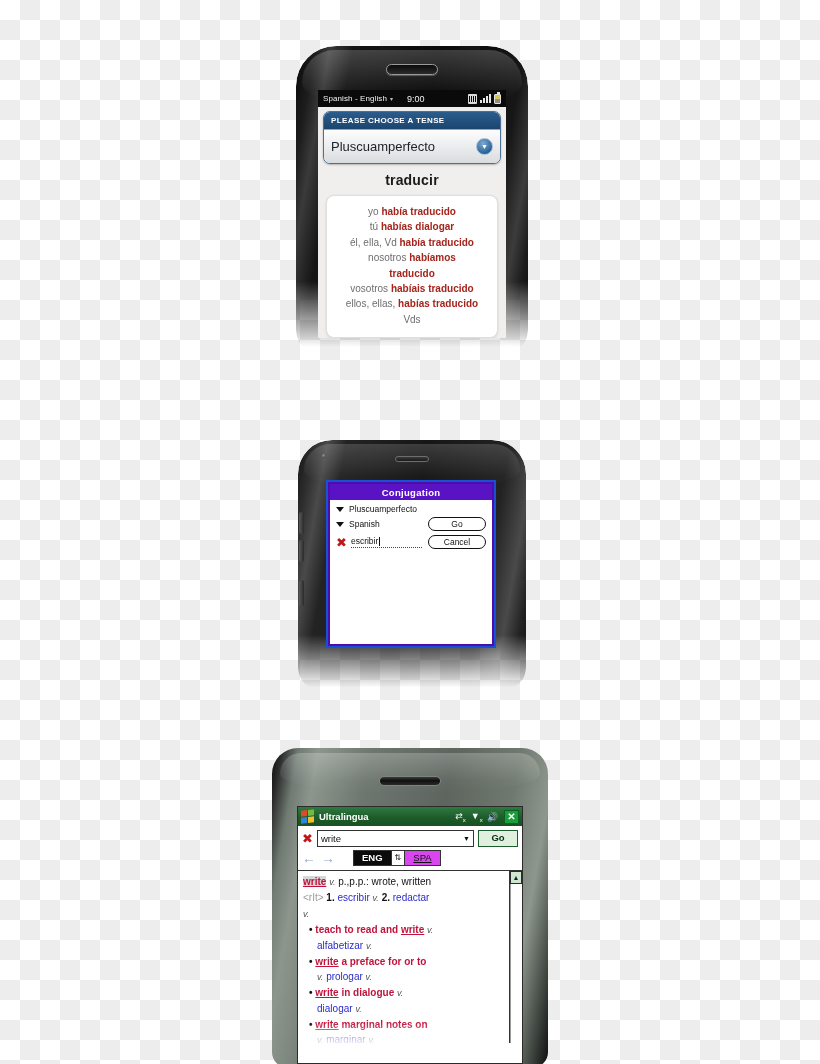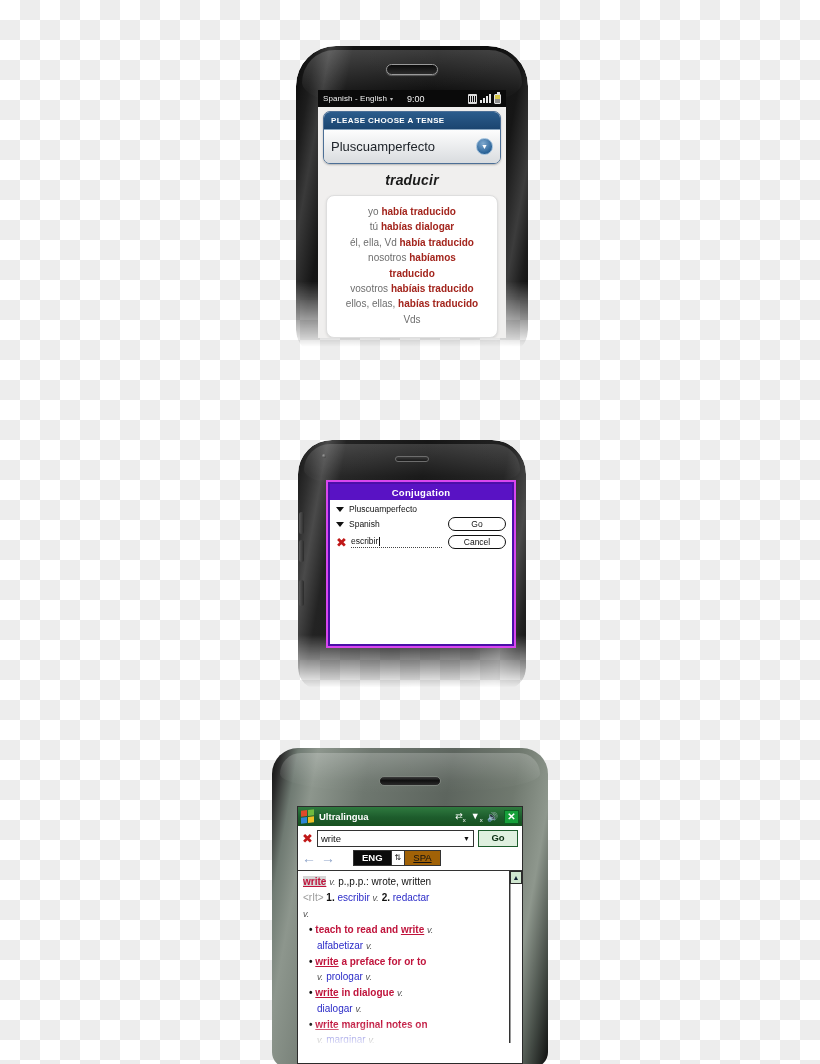--- a/index.html
+++ b/index.html
@@ -79,21 +79,21 @@
   }
   #d1-select .val { font-size: 13px; color: #20252b; }
   #d1-chevron {
     margin-left: auto; width: 17px; height: 17px; border-radius: 50%;
     background: radial-gradient(circle at 40% 30%,#7fa9cf,#2a6398 70%,#1d4b77);
     border: 1px solid #9dbedb;
     display: flex; align-items: center; justify-content: center;
     color: #fff; font-size: 7px; line-height: 1;
   }
   #d1-word { text-align: center; font-size: 14px; font-weight: bold; color: #1b1b1b;
-             padding: 8px 0 7px; letter-spacing: .2px; font-style: italic; }
+             padding: 8px 0 7px; letter-spacing: .2px; }
   #d1-conj {
     margin: 0 8px; background: #fff; border: 1px solid #dedede; border-radius: 8px;
     padding: 8px 7px 10px; text-align: center; box-shadow: 0 1px 3px rgba(0,0,0,.10);
   }
   #d1-conj .row { font-size: 10px; line-height: 15.4px; color: #6d6d6d; }
   #d1-conj .row b { color: #a3251d; font-weight: bold; }
 
   
   #device2 { position: absolute; left: 298px; top: 440px; width: 228px; height: 250px; }
   #d2-body {
@@ -108,22 +108,22 @@
     background: linear-gradient(to bottom, rgba(255,255,255,.16), rgba(255,255,255,.02) 70%, transparent); }
   #d2-cam { position:absolute; left:24px; top:14px; width:4px; height:4px; border-radius:50%;
     background: radial-gradient(circle at 35% 30%,#9a9a9a,#2a2a2a); }
   #d2-speaker { position:absolute; left:50%; top:16px; transform:translateX(-50%);
     width:34px; height:6px; border-radius:3px;
     background: linear-gradient(to bottom,#3a3a3a,#1a1a1a);
     border:1px solid #6d6d6d; }
   .d2-sidebtn { position:absolute; left:1px; width:5px; border-radius:3px;
     background: linear-gradient(to right,#5a5a5a,#2a2a2a); }
   #d2-screen {
-    position: absolute; left: 28px; top: 40px; width: 190px; height: 168px;
-    background: #d946ef; padding: 2px;
+    position: absolute; left: 28px; top: 40px; width: 170px; height: 168px;
+    background: #1d4ed8; padding: 2px;
   }
   #d2-dialog {
     width: 100%; height: 100%; background: #fff; border: 2px solid #4b0fa8;
     display: flex; flex-direction: column;
   }
   #d2-title {
     background: #5912c4; color: #fff; text-align: center;
     font-size: 9.5px; font-weight: bold; padding: 2.5px 0; letter-spacing: .3px;
   }
   #d2-list {
@@ -196,21 +196,21 @@
     width:40px; height:17px; border:1.3px solid #1d5c2c; background:#dff0df;
     font-size:9.5px; font-weight:bold; color:#0a2f12; text-align:center; line-height:14px;
   }
   #d3-navrow { display:flex; align-items:center; padding:1px 4px 4px; border-bottom:1.3px solid #333; }
   .navarrow { font-size:14px; color:#8fa4c8; line-height:1; margin-right:5px; }
   #d3-langtoggle { margin-left:13px; display:flex; align-items:stretch; border:1.2px solid #333; height:16px; }
   #d3-langtoggle .seg { font-size:9.5px; padding:0 8px; line-height:14px; }
   #d3-langtoggle .on { background:#0b0b0b; color:#fff; font-weight:bold; }
   #d3-langtoggle .swap { background:#fff; color:#111; padding:0 3px; font-size:8px; line-height:14px;
                          border-left:1.2px solid #333; border-right:1.2px solid #333; }
-  #d3-langtoggle .off { background:#a16207; color:#111;text-decoration:underline; }
+  #d3-langtoggle .off { background:#d946ef; color:#111;text-decoration:underline; }
   #d3-content { display:flex; height:172px; }
   #d3-entries { flex:1; padding:3px 4px 0 5px; overflow:hidden;
                 -webkit-mask-image: linear-gradient(to bottom,#000 0,#000 88%,rgba(0,0,0,.15) 100%);
                         mask-image: linear-gradient(to bottom,#000 0,#000 88%,rgba(0,0,0,.15) 100%); }
   #d3-entries .line { font-size:10px; line-height:15px; color:#111; }
   .hw { color:#c0143c; font-weight:bold; text-decoration:underline; }
   .hwsel { background:#d7d7d7; }
   .pos { color:#555; font-style:italic; font-size:9px; }
   .gray { color:#9a9a9a; }
   .tr { color:#2b2bc8; }

